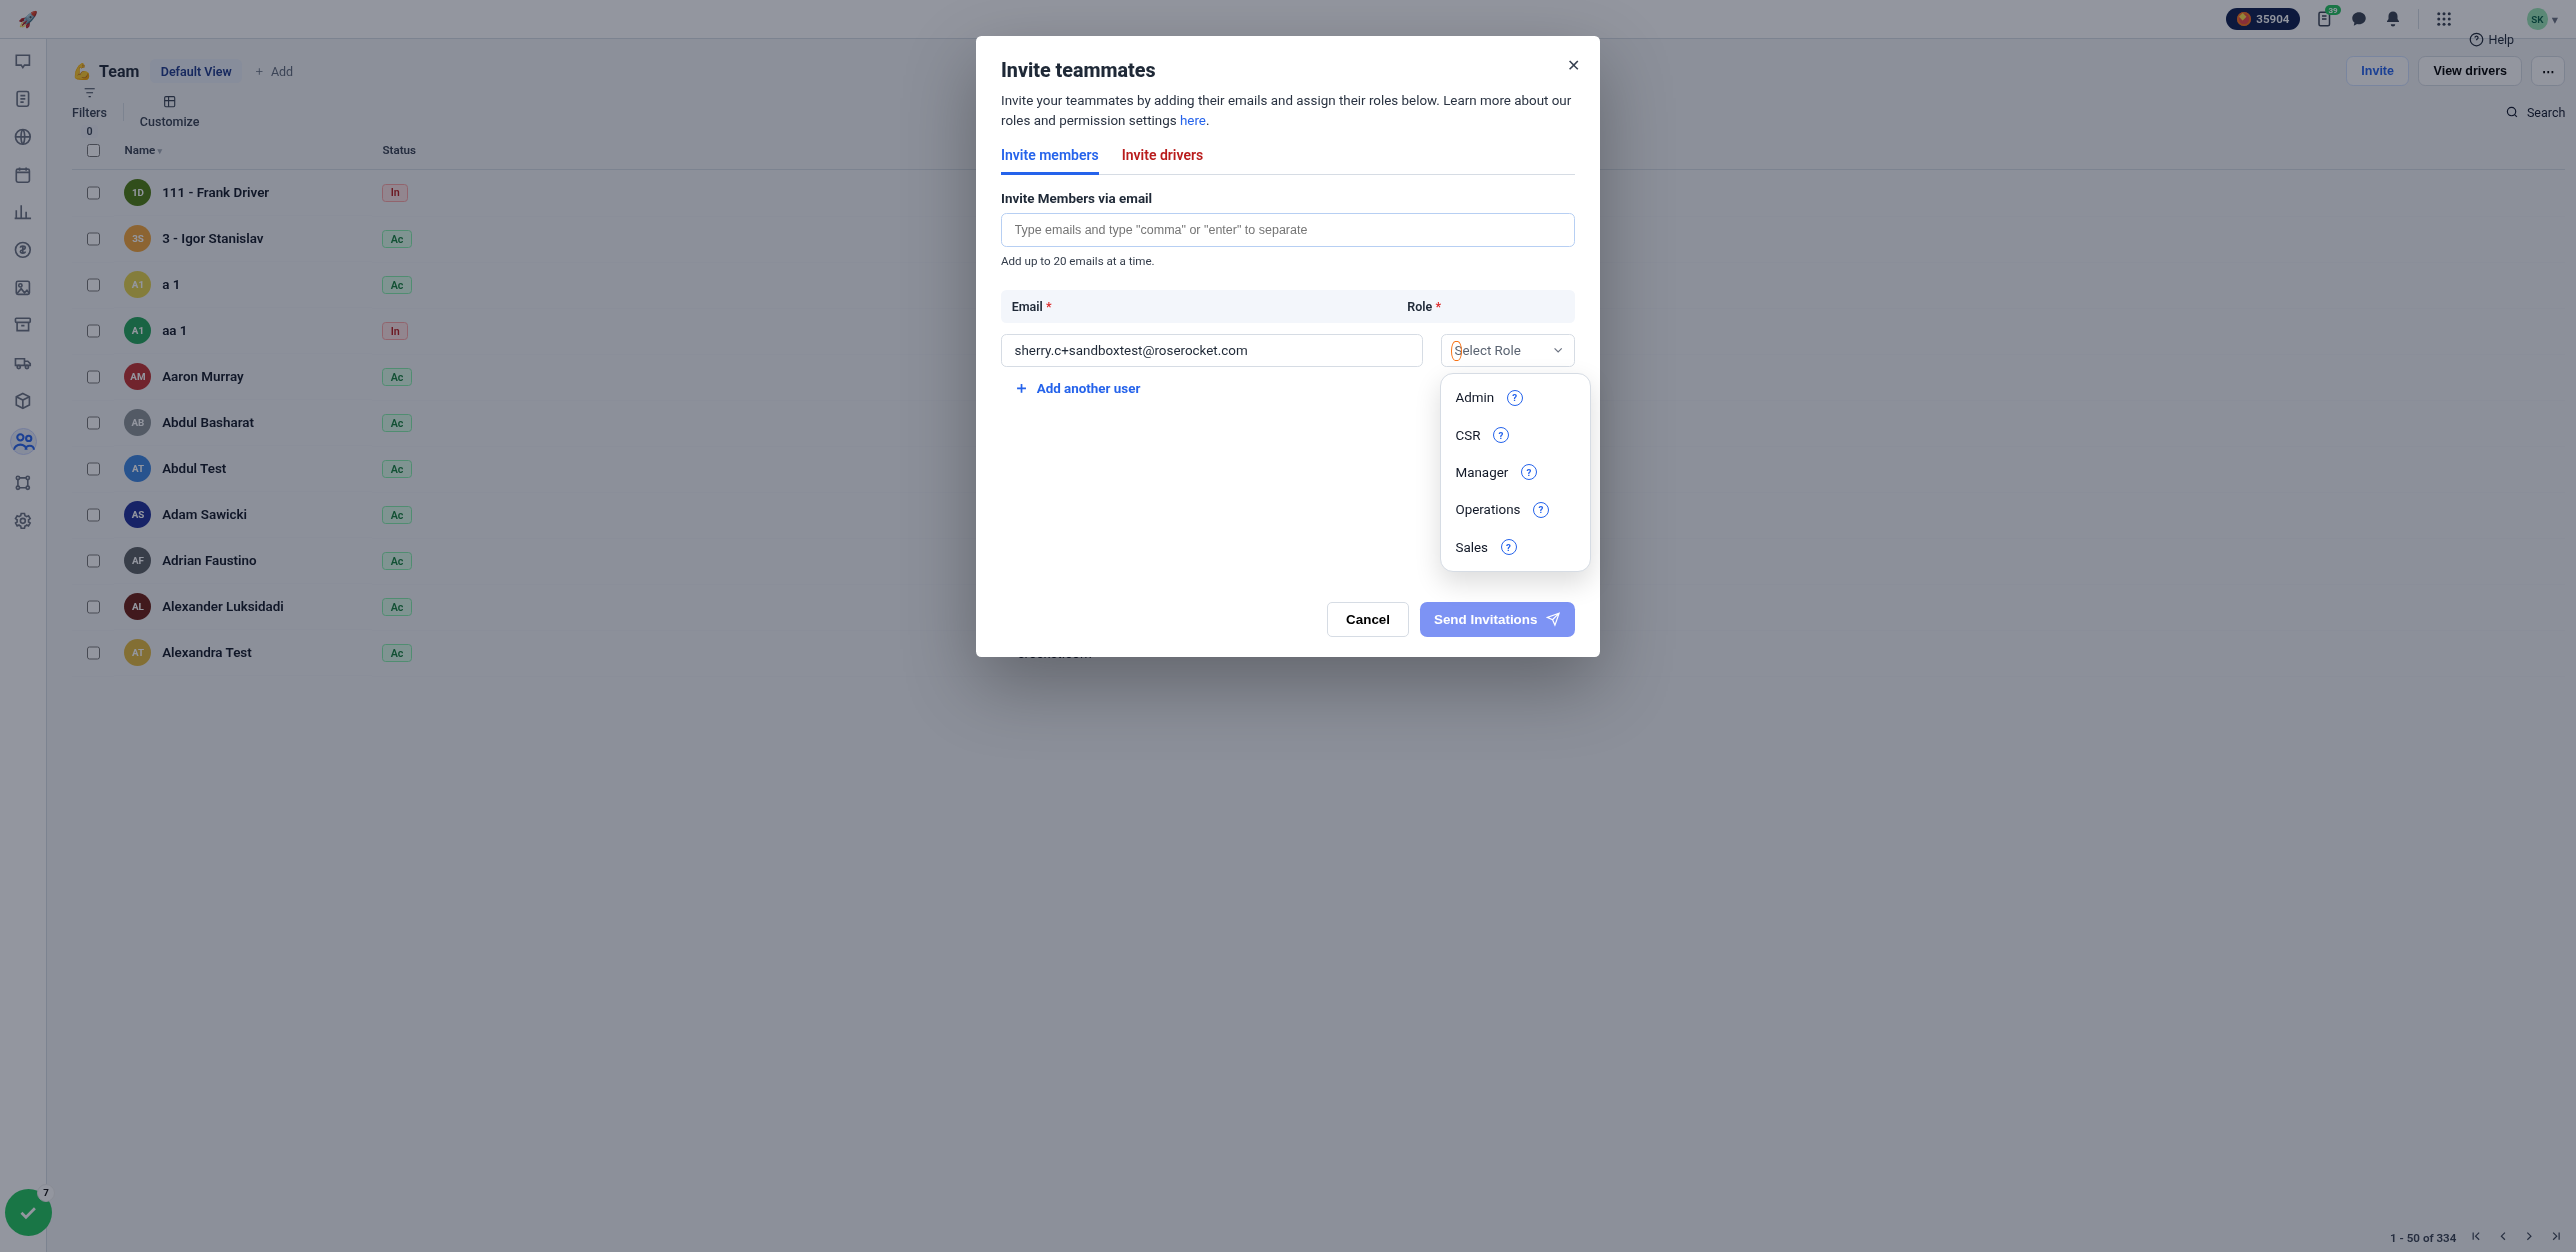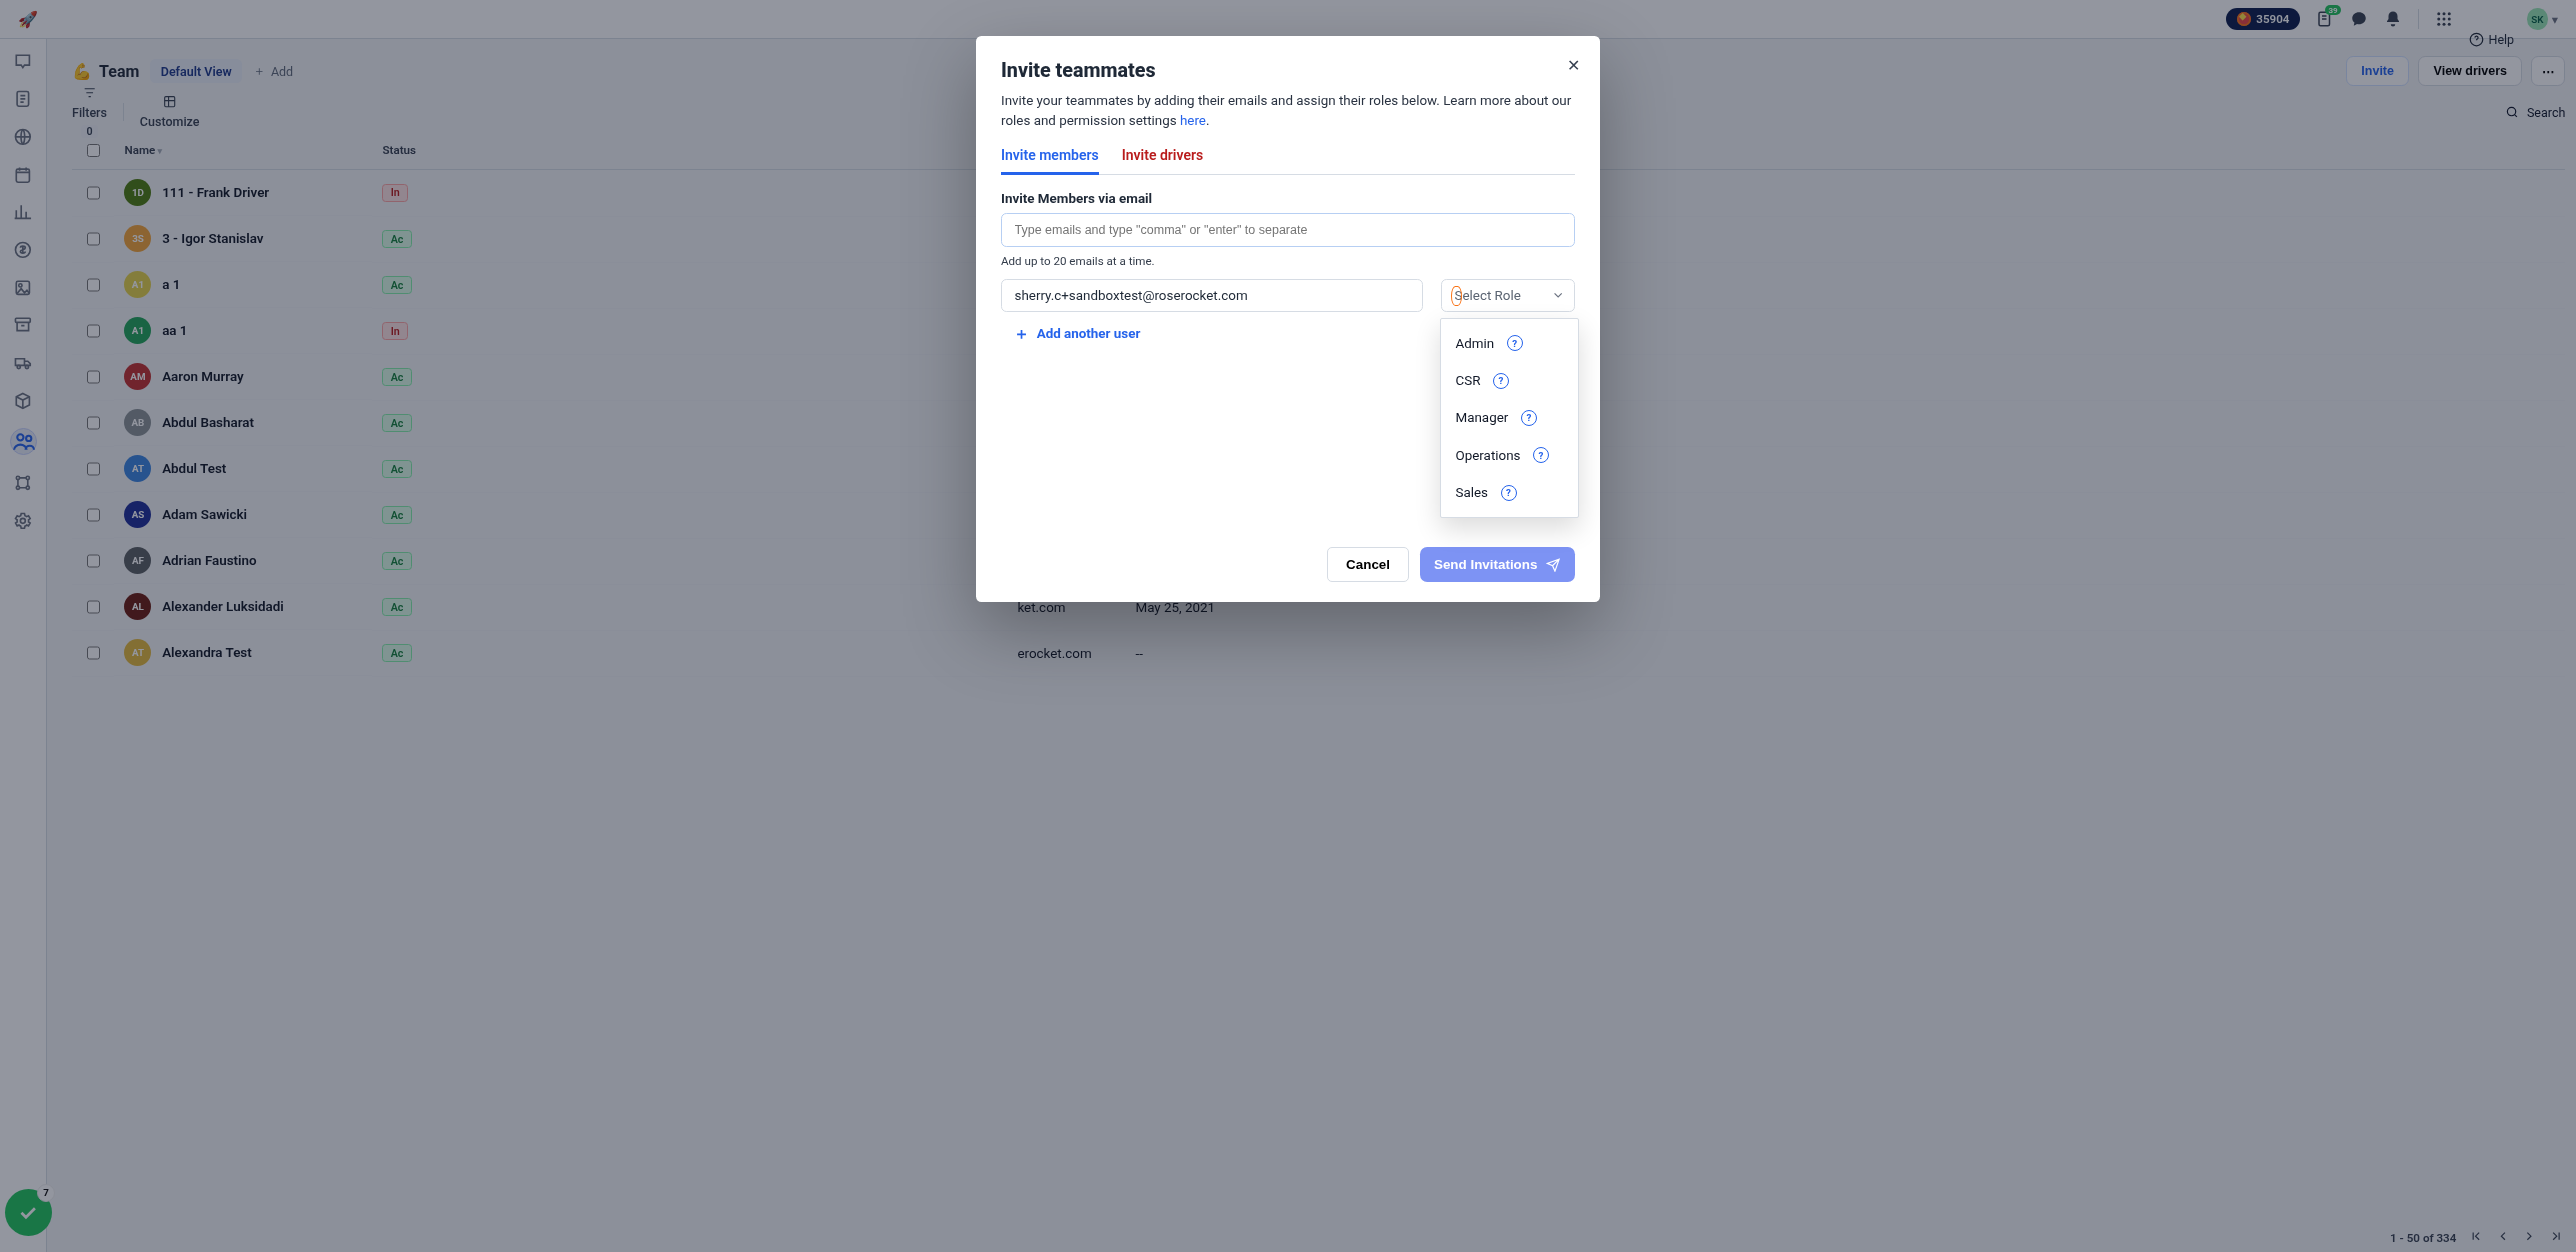--- a/index.html
+++ b/index.html
@@ -133,22 +133,22 @@
     font-size:13.4px; color:#5b6472; display:flex; align-items:center; justify-content:space-between;
     position:relative;
   }
   .caret-orig { 
     position:absolute; left:9px; top:6.3px; width:10.7px; height:19.7px;
     border:1.8px solid #f97316; border-radius:40%/50%;
   }
   .select svg { width:14.3px;height:14.3px; color:#6b7280;}
 
   .dropdown {
-    position:absolute; top:38px; left:-1.8px; width:139px; background:#fff;
-    border:0.9px solid var(--border); border-radius:2px; box-shadow:0 10.7px 27px rgba(0,0,0,.14);
+    position:absolute; top:38px; left:-1.8px; width:151px; background:#fff;
+    border:0.9px solid var(--border); border-radius:13px; box-shadow:0 10.7px 27px rgba(0,0,0,.14);
     padding:5.4px 0; z-index:2;
   }
   .dd-item { display:flex; align-items:center; gap:12.5px; padding:10.7px 14.3px; font-size:13.4px; color:#111827; font-weight:400;}
   .dd-item .q { width:16px;height:16px; display:inline-flex; align-items:center; justify-content:center;
     border:1.6px solid var(--primary); color:var(--primary); border-radius:50%; font-size:9.8px; font-weight:700;}
 
   .add-another { margin-top:14.3px; display:flex; gap:7.2px; align-items:center; font-weight:700;
     color:var(--primary); font-size:13.4px; padding-left:12.5px;}
   .add-another .plus { font-size:16px; line-height:0;}
 
@@ -501,20 +501,28 @@
 
   <div class="tabs">
     <div class="tab active">Invite members</div>
     <div class="tab">Invite drivers</div>
   </div>
 
   <div class="sec-h">Invite Members via email</div>
   <input class="email-input" placeholder="Type emails and type &quot;comma&quot; or &quot;enter&quot; to separate" style="">
   <div class="hint">Add up to 20 emails at a time.</div>
 
+  <div class="grid-head">
+    <div>
+      <span>Email</span> <span class="req">*</span>
+    </div>
+    <div>
+      <span>Role</span> <span class="req">*</span>
+    </div>
+  </div>
 
   <div class="grid-row">
     <div class="field">sherry.c+sandboxtest@roserocket.com</div>
     <div class="select">
       <span class="caret-orig"></span>
       <span>Select Role</span>
       <svg viewBox="0 0 24 24" fill="none" stroke="currentColor" stroke-width="2">
           <path d="m6 9 6 6 6-6"></path>
         </svg>
 

